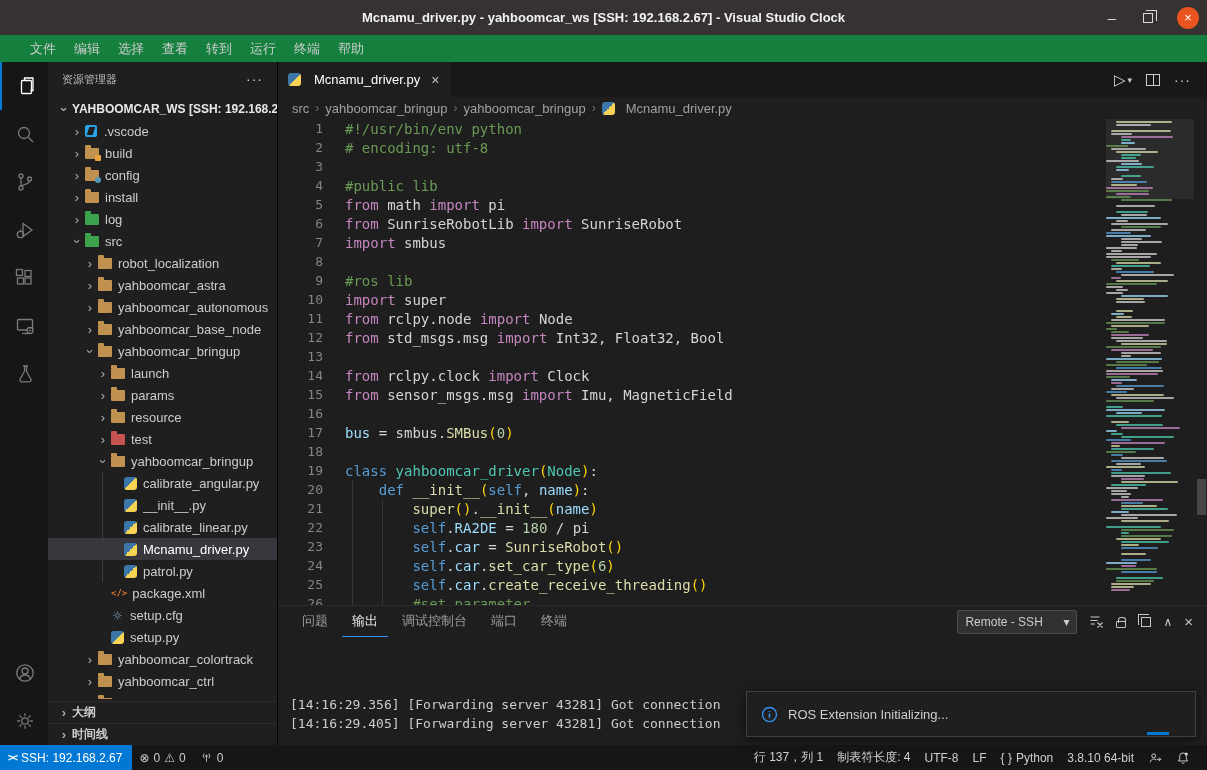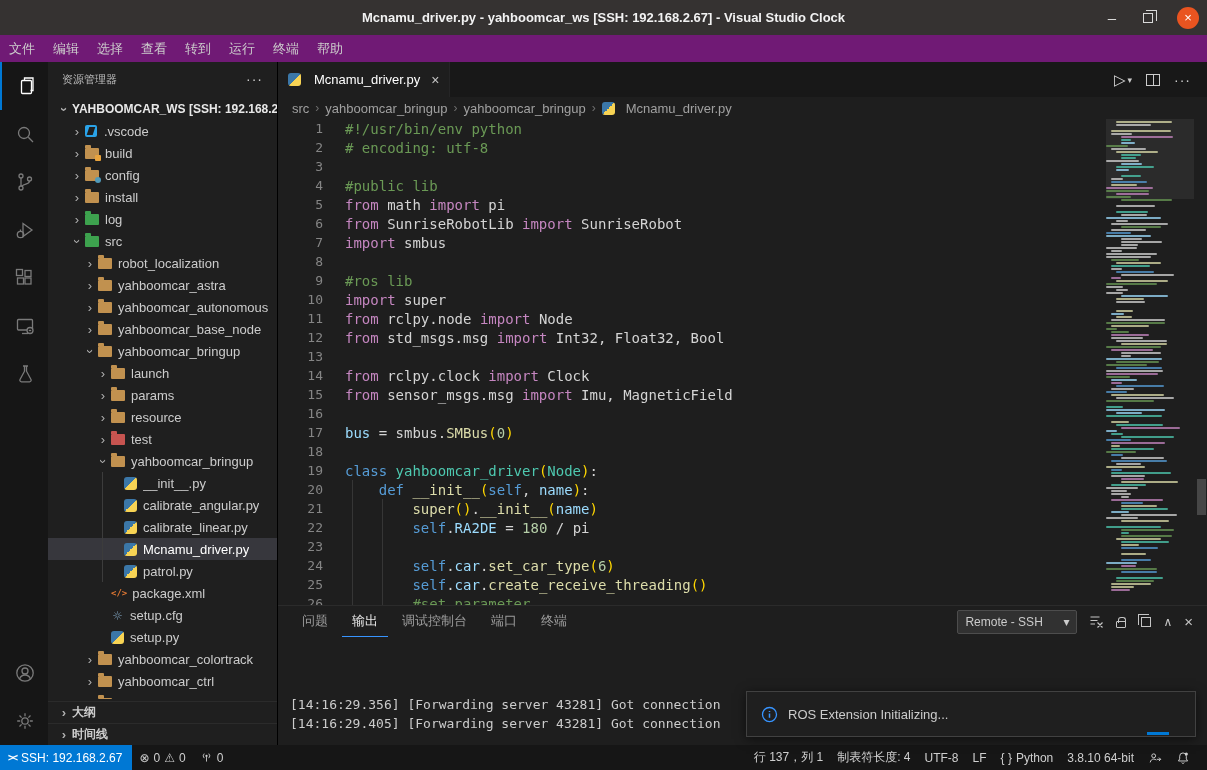--- a/index.html
+++ b/index.html
@@ -13,22 +13,22 @@
   #titlebar .win-title { color:#f2f2f2; font-size:13px; font-weight:bold; }
   #win-controls { position:absolute; right:8px; top:0; height:35px; display:flex; align-items:center; gap:24px; }
   .wc-min { color:#d9d9d9; font-size:15px; width:14px; text-align:center; }
   .wc-restore { width:10px; height:10px; border:1px solid #d9d9d9; position:relative; }
   .wc-restore::before { content:""; position:absolute; left:2px; top:-4px; width:10px; height:10px;
     border:1px solid #d9d9d9; border-bottom:none; border-left:none; }
   .wc-close { width:22px; height:22px; border-radius:50%; background:#e95420; color:#fff;
     display:flex; align-items:center; justify-content:center; font-size:13px; }
 
   
-  #menubar { position:absolute; left:0; top:35px; width:1207px; height:27px; background:#701a75;
-    display:flex; align-items:center; padding-left:0; }
+  #menubar { position:absolute; left:0; top:35px; width:1207px; height:27px; background:#15803d;
+    display:flex; align-items:center; padding-left:21px; }
   .menu-item { color:#cccccc; font-size:13px; padding:0 9px; height:100%; display:flex; align-items:center; }
 
   
   #activitybar { position:absolute; left:0; top:62px; width:48px; height:683px; background:#161616;
     display:flex; flex-direction:column; align-items:center; }
   .ab-item { width:48px; height:48px; display:flex; align-items:center; justify-content:center;
     color:#7a7a7a; border-left:2px solid transparent; }
   .ab-item.active { color:#ffffff; border-left:2px solid #0078d4; }
   .ab-spacer { flex:1; }
 
@@ -328,25 +328,25 @@
         <span class="ficon f-test"></span>
         <span class="tree-label">test</span>
       </div>
       <div class="tree-row" style="padding-left: 47px;">
         <span class="chev down">›</span>
         <span class="ficon"></span>
         <span class="tree-label">yahboomcar_bringup</span>
       </div>
       <div class="tree-row" style="padding-left: 76px;">
         <span class="py-ic"></span>
-        <span class="tree-label">__init__.py</span>
+        <span class="tree-label">calibrate_angular.py</span>
       </div>
       <div class="tree-row" style="padding-left: 76px;">
         <span class="py-ic"></span>
-        <span class="tree-label">calibrate_angular.py</span>
+        <span class="tree-label">__init__.py</span>
       </div>
       <div class="tree-row" style="padding-left: 76px;">
         <span class="py-ic"></span>
         <span class="tree-label">calibrate_linear.py</span>
       </div>
       <div class="tree-row selected" style="padding-left: 76px;">
         <span class="py-ic"></span>
         <span class="tree-label">Mcnamu_driver.py</span>
       </div>
       <div class="tree-row" style="padding-left: 76px;">
@@ -517,20 +517,21 @@
         <div class="code-line">
           <span class="ln">21</span>
           <span class="code-text"><span class="tk-txt">        </span><span class="tk-fn">super</span><span class="tk-p">()</span><span class="tk-txt">.</span><span class="tk-fn">__init__</span><span class="tk-p">(</span><span class="tk-var">name</span><span class="tk-p">)</span></span>
         </div>
         <div class="code-line">
           <span class="ln">22</span>
           <span class="code-text"><span class="tk-txt">        </span><span class="tk-self">self</span><span class="tk-txt">.</span><span class="tk-var">RA2DE</span><span class="tk-txt"> = </span><span class="tk-num">180</span><span class="tk-txt"> / pi</span></span>
         </div>
         <div class="code-line">
           <span class="ln">23</span>
+          <span class="code-text"><span class="tk-txt">        </span><span class="tk-self">self</span><span class="tk-txt">.</span><span class="tk-var">car</span><span class="tk-txt"> = </span><span class="tk-fn">SunriseRobot</span><span class="tk-p">()</span></span>
         </div>
         <div class="code-line">
           <span class="ln">24</span>
           <span class="code-text"><span class="tk-txt">        </span><span class="tk-self">self</span><span class="tk-txt">.</span><span class="tk-var">car</span><span class="tk-txt">.</span><span class="tk-fn">set_car_type</span><span class="tk-p">(</span><span class="tk-num">6</span><span class="tk-p">)</span></span>
         </div>
         <div class="code-line">
           <span class="ln">25</span>
           <span class="code-text"><span class="tk-txt">        </span><span class="tk-self">self</span><span class="tk-txt">.</span><span class="tk-var">car</span><span class="tk-txt">.</span><span class="tk-fn">create_receive_threading</span><span class="tk-p">()</span></span>
         </div>
         <div class="code-line">

